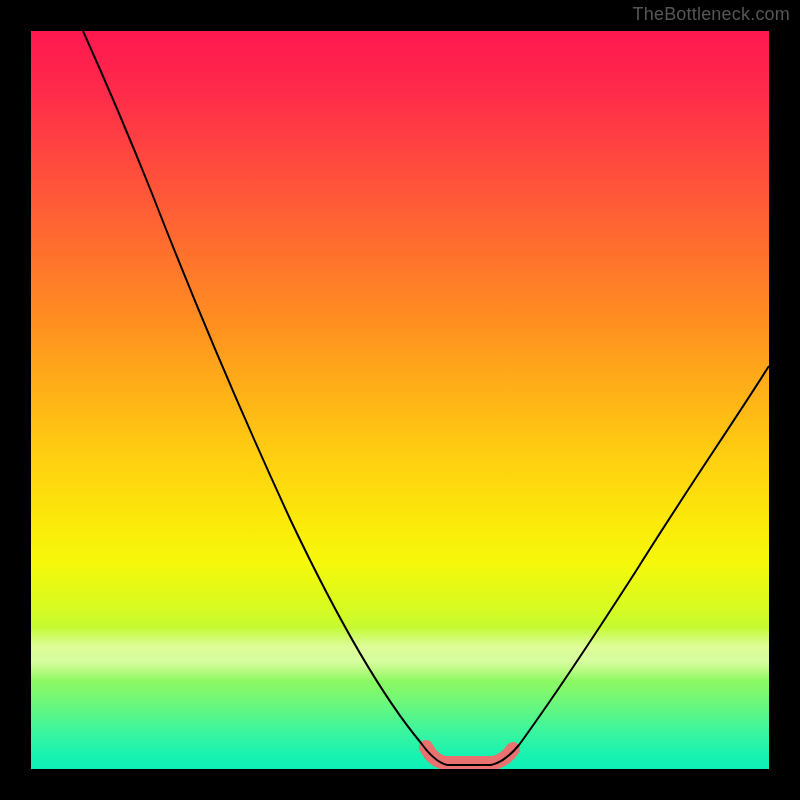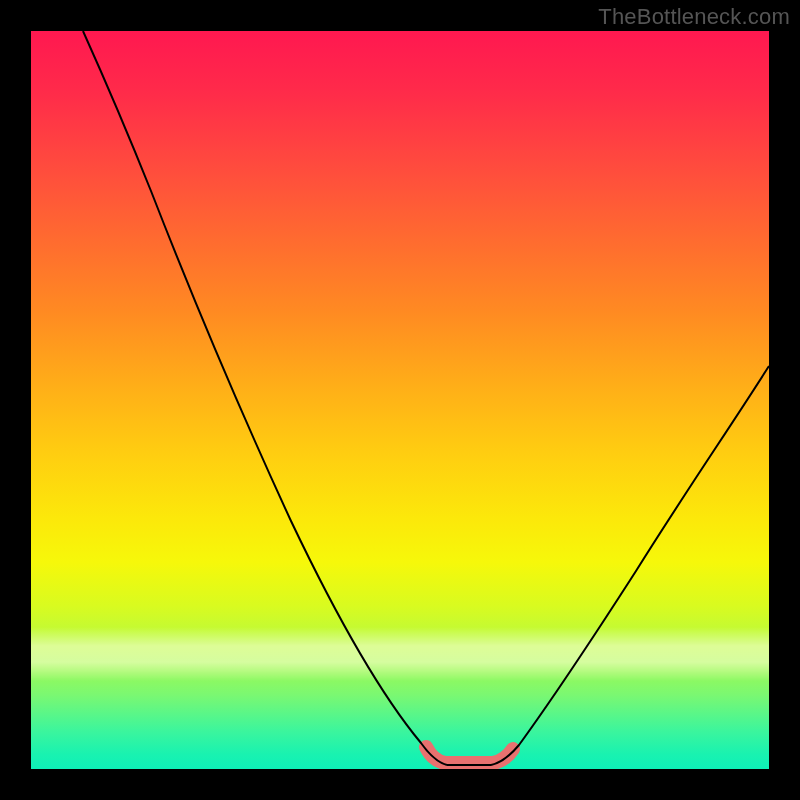--- a/index.html
+++ b/index.html
@@ -14,21 +14,21 @@
   .frame {
     position: relative;
     width: 800px;
     height: 800px;
   }
   .watermark {
     position: absolute;
     top: 4px;
     right: 10px;
     color: #555;
-    font-size: 22px;
+    font-size: 18px;
     font-weight: 500;
     letter-spacing: 0.2px;
     z-index: 5;
   }
   .plot-area {
     position: absolute;
     left: 31px;
     top: 31px;
     width: 738px;
     height: 738px;

